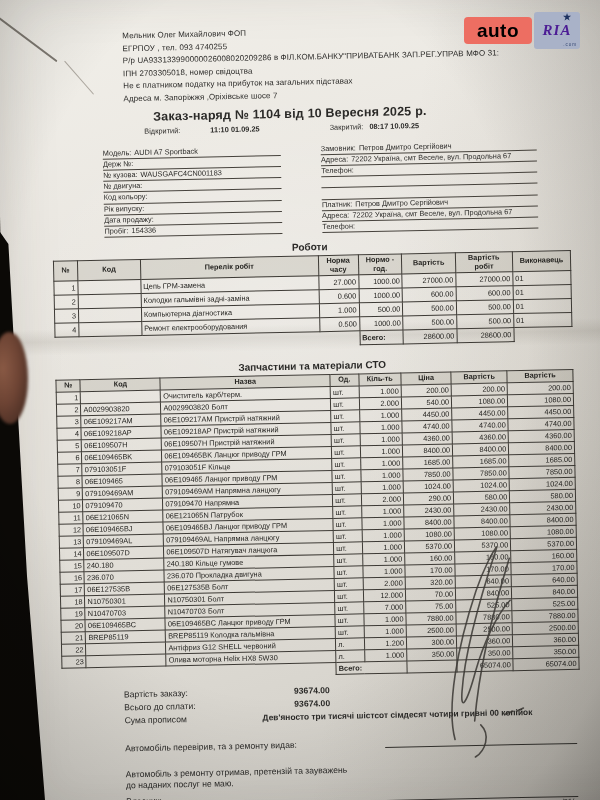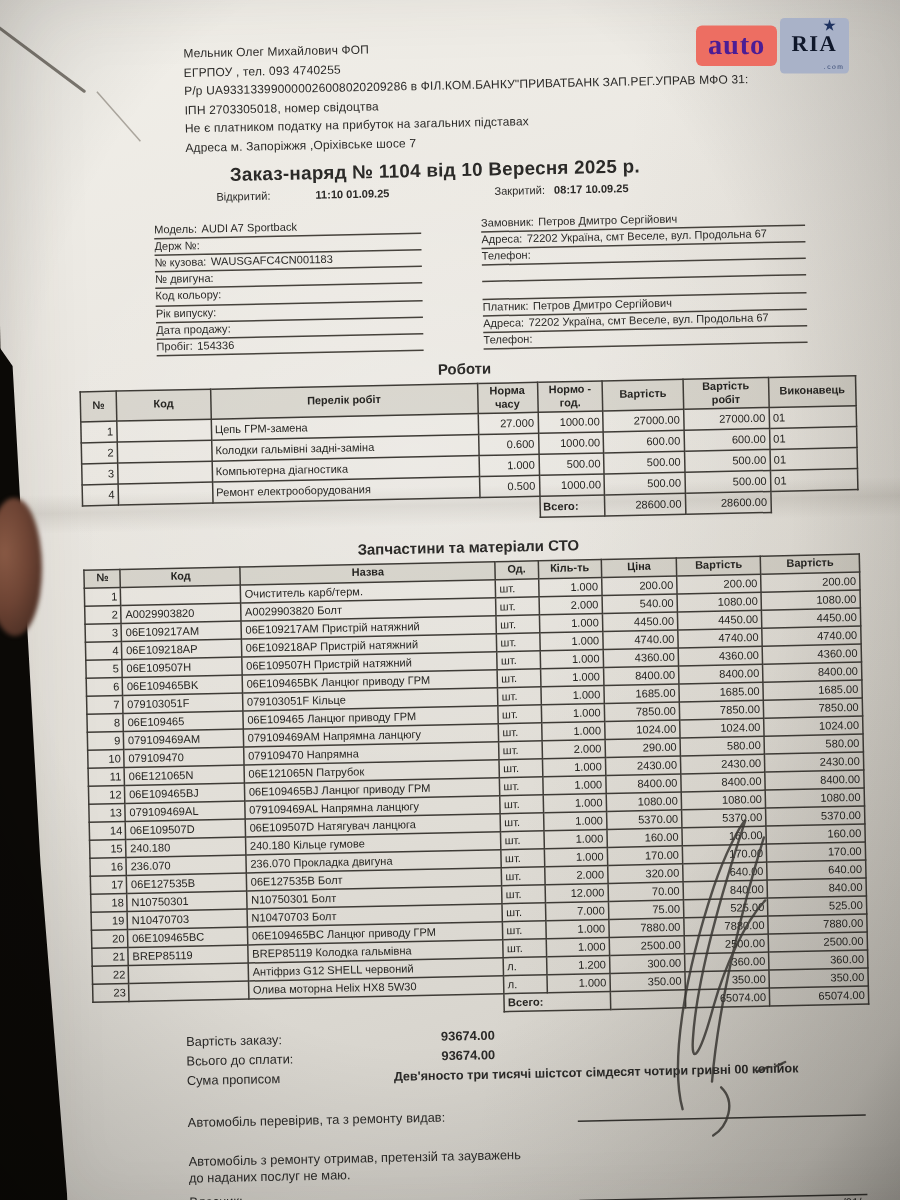--- a/index.html
+++ b/index.html
@@ -59,22 +59,22 @@
   .wedge{position:absolute;left:0;top:0;width:600px;height:800px;pointer-events:none;z-index:6;
     background:#0b0906;
     clip-path:polygon(0 29%, 1.4% 30.5%, 4.5% 72%, 7.5% 100%, 0 100%);}
   .finger{position:absolute;left:-8px;top:332px;width:36px;height:92px;border-radius:48% 52% 50% 50%;
     background:radial-gradient(ellipse at 30% 40%, #8a5a45 0%, #6e4434 45%, #3a241c 100%);
     filter:blur(1.5px);z-index:7;}
   .vignette{position:absolute;inset:0;pointer-events:none;z-index:8;
     background:radial-gradient(ellipse at 45% 42%, rgba(0,0,0,0) 55%, rgba(0,0,0,.16) 88%, rgba(0,0,0,.3) 100%);}
   
   .wm{position:absolute;left:464px;top:12px;display:flex;align-items:center;z-index:9;}
-  .wm-auto{width:54px;height:27px;border-radius:4px;display:flex;align-items:center;justify-content:center;
-    color:#4c1d95;font-weight:bold;font-size:19px;letter-spacing:.5px;font-family:Liberation Serif, serif;}
+  .wm-auto{width:68px;height:27px;border-radius:4px;display:flex;align-items:center;justify-content:center;
+    color:#000000;font-weight:bold;font-size:19px;letter-spacing:.5px;}
   .wm-ria{width:46px;height:37px;margin-left:2px;border-radius:3px;position:relative;
     display:flex;align-items:center;justify-content:center;
     font-family:"Liberation Serif",serif;font-weight:bold;font-size:15px;letter-spacing:1px;}
   .wm-star{position:absolute;top:1px;right:8px;font-size:9px;line-height:9px;}
   .wm-com{position:absolute;bottom:2px;right:3px;font-size:4.5px;font-family:"Liberation Sans",sans-serif;font-weight:normal;opacity:.85;}
   .sig-svg{position:absolute;left:352px;top:552px;z-index:4;}
 </style>
 </head>
 <body>
 
@@ -542,16 +542,16 @@
 </div>
 
 <div class="wedge"></div>
 <div class="finger"></div>
 <div class="vignette"></div>
 
 <div class="wm">
   <div class="wm-auto" style="background-color: rgb(237, 110, 98);">auto</div>
   <div class="wm-ria" style="background-color: rgb(169, 178, 200);">
     <span class="wm-star" style="color: rgb(30, 50, 96);">★</span>
-    <span style="color: #0f172a;">RIA</span>
+    <span style="color: #4c1d95; font-style: italic;">RIA</span>
     <span class="wm-com" style="color: rgb(30, 50, 96);">.com</span>
   </div>
 </div>
 
 </body></html>

